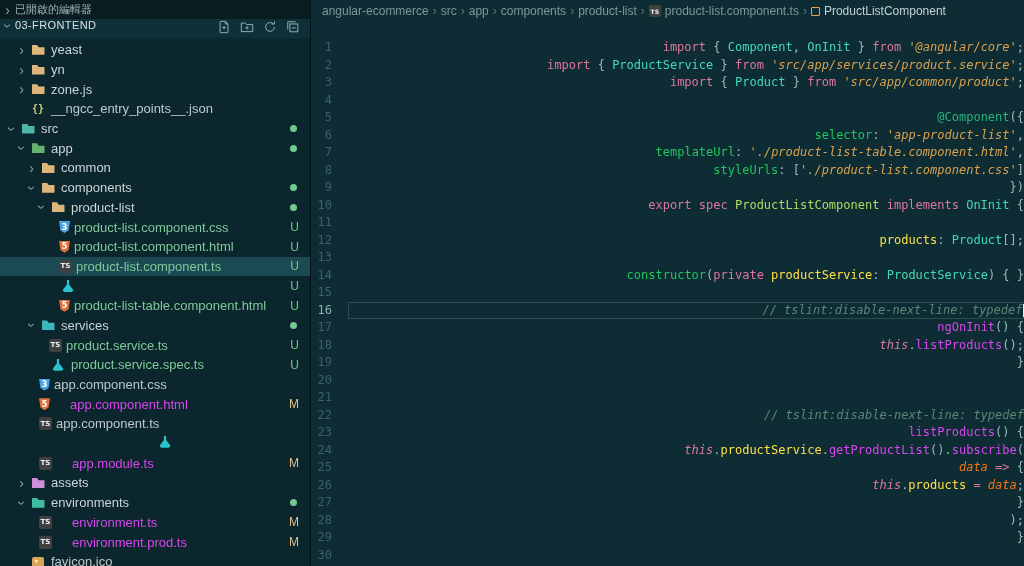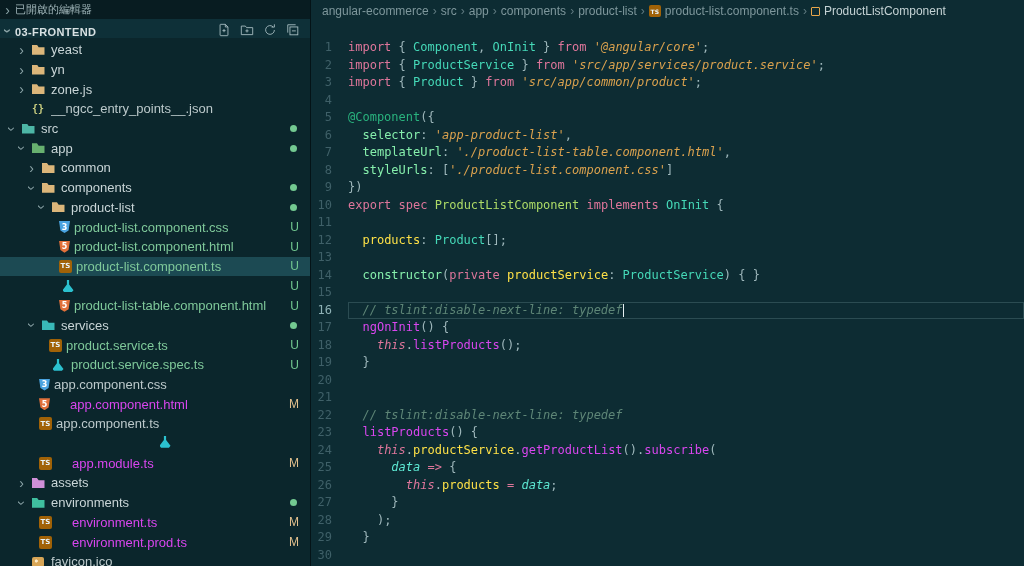--- a/index.html
+++ b/index.html
@@ -6,74 +6,74 @@
   html,body { margin:0; padding:0; }
   body {
     width:1024px; height:566px; overflow:hidden;
     background:#0d2c33; font-family:"Liberation Sans", sans-serif;
   }
   .app { display:flex; width:100%; height:100%; }
 
   
   .sidebar { width:310px; flex:none; background:#0b262c; display:flex; flex-direction:column; overflow:hidden; }
   .open-editors { height:19px; flex:none; background:#081c21; display:flex; align-items:center; font-size:11px; color:#9fb4b8; cursor:pointer; }
-  .section-header { height:19px; flex:none; background:#0e3038; display:flex; align-items:flex-end; font-size:11px; font-weight:bold; letter-spacing:.4px; color:#d8e1e3; cursor:pointer; }
+  .section-header { height:19px; flex:none; background:#0e3038; display:flex; align-items:flex-start; font-size:11px; font-weight:normal; letter-spacing:.4px; color:#d8e1e3; cursor:pointer; }
   .actions { margin-left:auto; display:flex; gap:7px; padding-right:9px; color:#a9bfc3; }
   .actions .abtn { width:16px; height:16px; display:flex; align-items:center; justify-content:center; cursor:pointer; }
   .actions svg { width:14px; height:14px; stroke:currentColor; fill:none; stroke-width:1; }
   .tree { flex:1; overflow:hidden; padding-top:2px; }
   .trow { display:flex; align-items:center; height:19.7px; font-size:13px; color:#bcc9cb; cursor:pointer; white-space:nowrap; }
   .trow.selected { background:#1c4a53; }
   .tlabel { overflow:hidden; text-overflow:ellipsis; }
   .lbl-folder { color:#c9d5d7; }
   .lbl-u { color:#7fc99a; }
   .lbl-m { color:#d946ef;margin-left:16px; }
   .badge { margin-left:auto; padding-right:11px; font-size:12px; flex:none; }
   .b-u { color:#73c991; } .b-m { color:#e2c08d; }
   .dot { margin-left:auto; margin-right:13px; width:7px; height:7px; border-radius:50%; background:#73c991; flex:none; }
   .chev { width:15px; flex:none; text-align:center; color:#8ba4a8; font-size:14px; line-height:1; display:inline-block; }
   .chev.open { transform:rotate(90deg); }
   .fi { width:18px; height:16px; flex:none; display:flex; align-items:center; justify-content:center; margin-right:4px; }
   .ic-folder { width:13px; height:10px; clip-path:polygon(0 0,42% 0,55% 24%,100% 24%,100% 100%,0 100%); }
-  .ic-ts { width:13px; height:13px; border-radius:2px; background:#a16207; color:#e9f5fb; font-family:"DejaVu Sans",sans-serif; font-size:7px; font-weight:bold; display:flex; align-items:center; justify-content:center; }
+  .ic-ts { width:13px; height:13px; border-radius:2px; background:#404040; color:#e9f5fb; font-family:"DejaVu Sans",sans-serif; font-size:7px; font-weight:bold; display:flex; align-items:center; justify-content:center; }
   .ic-shield { width:11px; height:12px; color:#fff; font-family:"DejaVu Sans",sans-serif; font-size:8px; font-weight:bold; display:flex; align-items:center; justify-content:center; clip-path:polygon(0 0,100% 0,87% 78%,50% 100%,13% 78%); }
   .ic-css { background:#4aa3e0; }
   .ic-html { background:#e0703a; }
   .ic-spec { width:11px; height:12px; background:#2bc1cf; clip-path:polygon(40% 0,60% 0,60% 36%,100% 84%,86% 100%,14% 100%,0 84%,40% 36%); }
   .ic-json { color:#cdd182; font-family:"DejaVu Sans Mono",monospace; font-size:10px; font-weight:bold; }
   .ic-img { width:12px; height:10px; border-radius:2px; background:radial-gradient(circle at 35% 40%, #fceccb 1.3px, #d8a657 1.8px); }
 
   
   .editor { flex:1; min-width:0; display:flex; flex-direction:column; background:#0d2c33; border-left:1px solid #041317;gap:17px; }
   .breadcrumb { height:22px; flex:none; display:flex; align-items:center; font-size:12px; color:#7e979c; padding-left:11px; gap:3px; white-space:nowrap; overflow:hidden; }
   .bitem { display:inline-flex; align-items:center; gap:4px; cursor:pointer; }
   .bitem.last { color:#c4d2d4; }
   .bsep { color:#5f7a80; padding:0 1px; }
   .bts { width:12px; height:12px; font-size:6px; border-radius:2px; }
   .ic-class { width:9px; height:9px; border:1.5px solid #e8a64a; border-radius:1px; display:inline-block; }
 
   .code { flex:1; overflow:hidden; font-family:"DejaVu Sans Mono",monospace; font-size:12px; }
   .code-line { display:flex; height:17.5px; line-height:17.5px; }
   .ln { width:37px; flex:none; text-align:right; color:#3f6068; padding-right:16px; user-select:none; }
   .code-line.current .ln { color:#8fb2b6; }
-  .lc { white-space:pre; flex:1; min-width:0; }
+  .lc { white-space:pre; flex:1; min-width:0;text-align:right; }
   .code-line.current .lc { box-shadow:inset 0 0 0 1px rgba(150,190,195,0.22); }
   .cursor { display:inline-block; width:1.5px; height:13px; background:#e6f0f2; vertical-align:middle; }
 
   
   .tk-kw  { color:#df769b; }
   .tk-th  { color:#df769b; font-style:italic; }
   .tk-dec { color:#29b37e; }
   .tk-ty  { color:#45d9b8; }
   .tk-cls { color:#addb67; }
   .tk-str { color:#dba24e; font-style:italic; }
-  .tk-pr  { color:#86efac; }
+  .tk-pr  { color:#22c55e; }
   .tk-fn  { color:#d946ef; }
   .tk-vr  { color:#fde047; }
-  .tk-pm  { color:#5eead4; font-style:italic; }
+  .tk-pm  { color:#f97316; font-style:italic; }
   .tk-pn  { color:#9fb8bc; }
   .tk-tx  { color:#bfd3d6; }
   .tk-cm  { color:#5e8677; font-style:italic; }
 </style>
 </head>
 <body>
 
 <div class="app">
 
   <aside class="sidebar">

